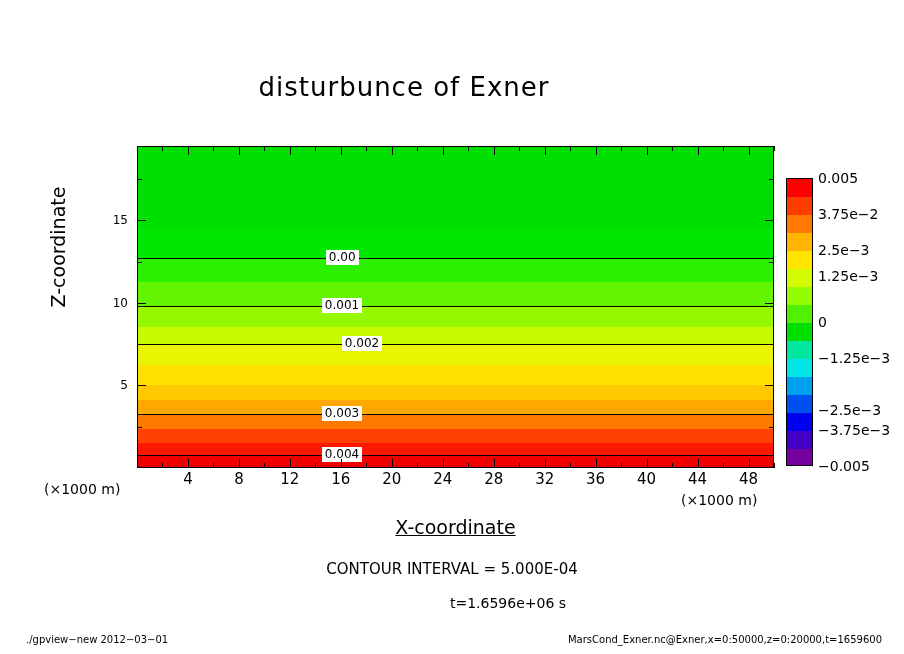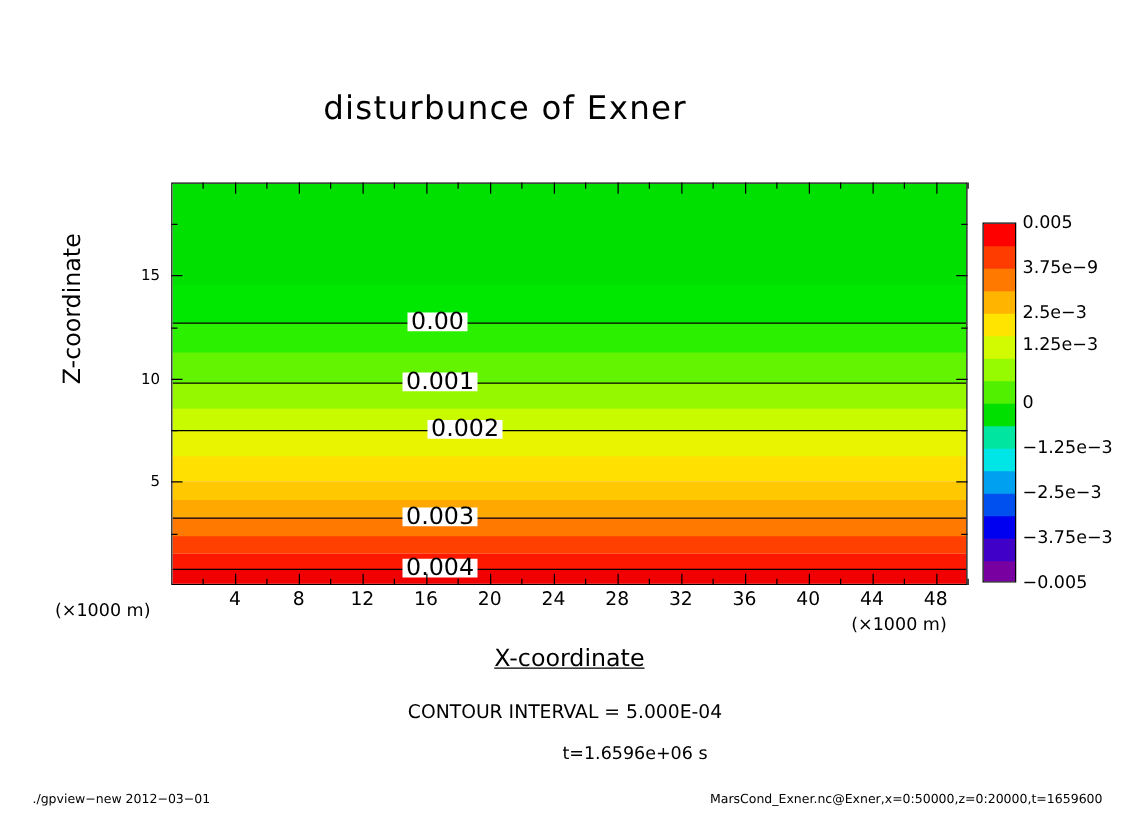--- a/index.html
+++ b/index.html
@@ -54,21 +54,21 @@
   .contour-line {
     position: absolute;
     left: 0;
     width: 100%;
     height: 0;
     border-top: 1px solid #000;
   }
   .contour-label {
     position: absolute;
     background: #ffffff;
-    font-size: 19px;
+    font-size: 12px;
     font-family: "DejaVu Sans", sans-serif;
     padding: 0 3px;
     line-height: 15px;
     white-space: nowrap;
   }
 
   
   .tick-x {
     position: absolute;
     width: 0;
@@ -324,26 +324,26 @@
       <div class="cb-cell" style="top: 162px; height: 18.5px; background: rgb(0, 230, 160);"></div>
       <div class="cb-cell" style="top: 180px; height: 18.5px; background: rgb(0, 230, 230);"></div>
       <div class="cb-cell" style="top: 198px; height: 18.5px; background: rgb(0, 160, 240);"></div>
       <div class="cb-cell" style="top: 216px; height: 18.5px; background: rgb(0, 80, 240);"></div>
       <div class="cb-cell" style="top: 234px; height: 18.5px; background: rgb(0, 0, 240);"></div>
       <div class="cb-cell" style="top: 252px; height: 18.5px; background: rgb(64, 0, 200);"></div>
       <div class="cb-cell" style="top: 270px; height: 18.5px; background: rgb(120, 0, 160);"></div>
     </div>
   <div id="colorbar-labels">
       <div class="cb-tick-label" style="top: 178px;">0.005</div>
-      <div class="cb-tick-label" style="top: 214px;">3.75e−9</div>
+      <div class="cb-tick-label" style="top: 214px;">3.75e−2</div>
       <div class="cb-tick-label" style="top: 250px;">2.5e−3</div>
       <div class="cb-tick-label" style="top: 276px;">1.25e−3</div>
       <div class="cb-tick-label" style="top: 322px;">0</div>
       <div class="cb-tick-label" style="top: 358px;">−1.25e−3</div>
-      <div class="cb-tick-label" style="top: 394px;">−2.5e−3</div>
+      <div class="cb-tick-label" style="top: 410px;">−2.5e−3</div>
       <div class="cb-tick-label" style="top: 430px;">−3.75e−3</div>
       <div class="cb-tick-label" style="top: 466px;">−0.005</div>
     </div>
 
   <div class="abs" id="contour-interval">CONTOUR INTERVAL = 5.000E-04</div>
   <div class="abs" id="time-stamp">t=1.6596e+06 s</div>
   <div class="abs" id="footer-left">./gpview−new   2012−03−01</div>
   <div class="abs" id="footer-right">MarsCond_Exner.nc@Exner,x=0:50000,z=0:20000,t=1659600</div>
 
 </div>

